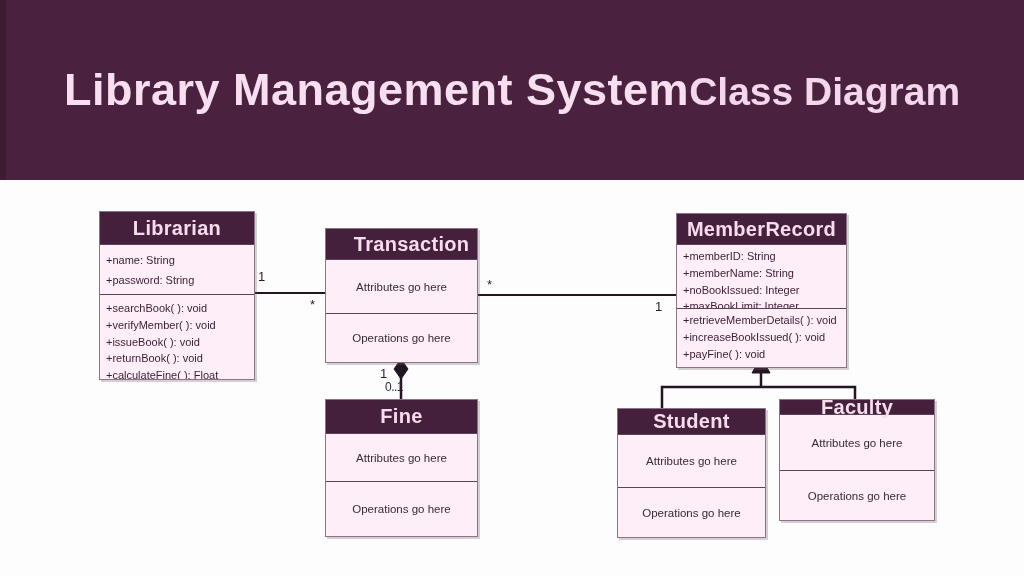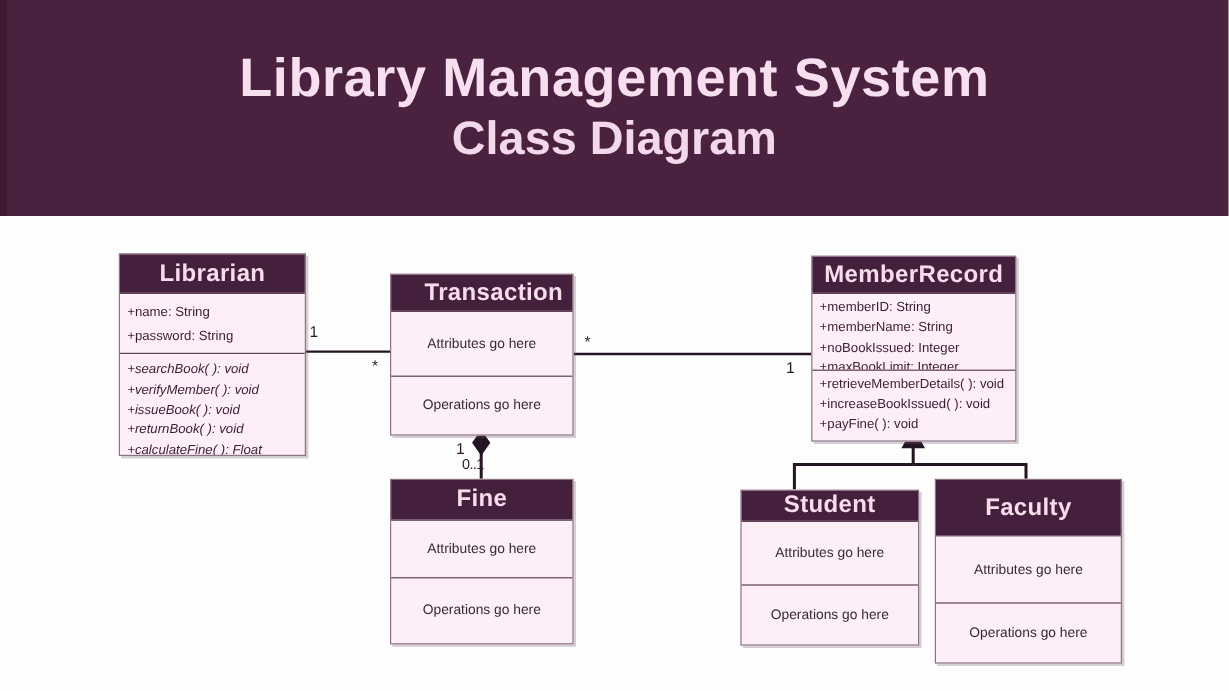--- a/index.html
+++ b/index.html
@@ -1,21 +1,21 @@
 <!DOCTYPE html>
 <html><head>
 <meta charset="utf-8">
 <style>
   html,body{margin:0;padding:0;background:#ffffff;}
   .stage{position:relative;width:1024px;height:576px;overflow:hidden;
          font-family:"Liberation Sans","DejaVu Sans",sans-serif;background:#fdfdfd;}
 
   
   .banner{position:absolute;left:0;top:0;width:1024px;height:180px;background:#4a2240;
-          display:flex;flex-direction:column;align-items:center;justify-content:center;}
+          display:flex;flex-direction:row;align-items:center;justify-content:center;}
   .banner-edge{position:absolute;left:0;top:0;width:6px;height:180px;background:#3e1b33;}
   .banner-title{color:#f8dff0;font-size:45px;font-weight:700;letter-spacing:.5px;line-height:1.1;}
   .banner-subtitle{color:#f3d7ea;font-size:39px;font-weight:700;line-height:1.2;margin-top:4px;}
 
   
   .uml-class{position:absolute;box-sizing:border-box;background:#fdeef8;
              border:1px solid #8d7386;box-shadow:2px 2px 0 rgba(110,90,105,.28);}
   .uml-head{box-sizing:border-box;background:#45203c;color:#f6dcec;font-weight:700;
             display:flex;align-items:center;justify-content:center;font-size:20px;letter-spacing:.3px;}
   .uml-sec{box-sizing:border-box;border-top:1px solid #5f4156;padding:5px 6px 3px 6px;overflow:hidden;}
@@ -61,21 +61,21 @@
   <span class="mult" style="left:655px;top:299px;">1</span>
   <span class="mult" style="left:380px;top:366px;">1</span>
   <span class="mult small" style="left:385px;top:380px;">0..1</span>
 
   <section class="uml-class" style="left:99px;top:211px;width:156px;">
     <div class="uml-head" style="height:32px;">Librarian</div>
     <div class="uml-sec" style="height:50px;">
       <div class="member attr">+name: String</div>
       <div class="member attr">+password: String</div>
     </div>
-    <div class="uml-sec" style="height:85px;font-style:italic;">
+    <div class="uml-sec" style="height:85px;">
       <div class="member">+searchBook( ): void</div>
       <div class="member">+verifyMember( ): void</div>
       <div class="member">+issueBook( ): void</div>
       <div class="member">+returnBook( ): void</div>
       <div class="member">+calculateFine( ): Float</div>
     </div>
   </section>
 
   <section class="uml-class" style="left:325px;top:228px;width:153px;">
     <div class="uml-head" style="height:30px;padding-left:20px;">Transaction</div>
@@ -116,21 +116,21 @@
     <div class="uml-head" style="height:25px;">Student</div>
     <div class="uml-sec center" style="height:53px;">
       <span class="placeholder">Attributes go here</span>
     </div>
     <div class="uml-sec center" style="height:50px;">
       <span class="placeholder">Operations go here</span>
     </div>
   </section>
 
   <section class="uml-class" style="left:779px;top:399px;width:156px;">
-    <div class="uml-head" style="height:46px;">Faculty</div>
+    <div class="uml-head" style="height:14px;">Faculty</div>
     <div class="uml-sec center" style="height:56px;">
       <span class="placeholder">Attributes go here</span>
     </div>
     <div class="uml-sec center" style="height:50px;">
       <span class="placeholder">Operations go here</span>
     </div>
   </section>
 
 </div>
 

